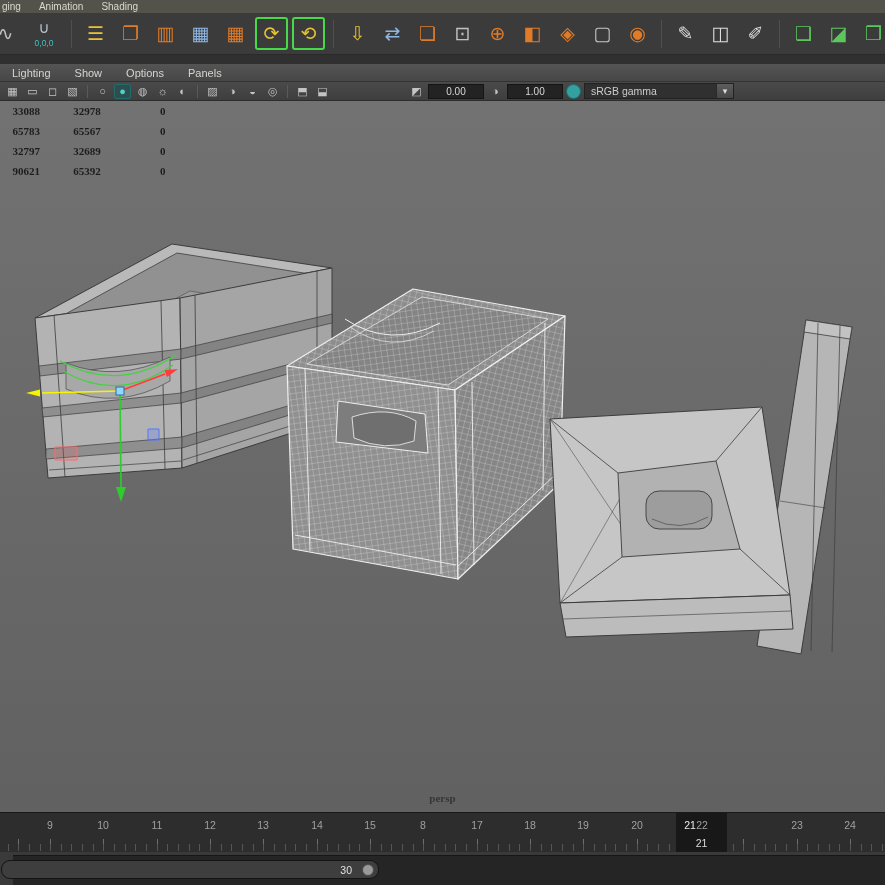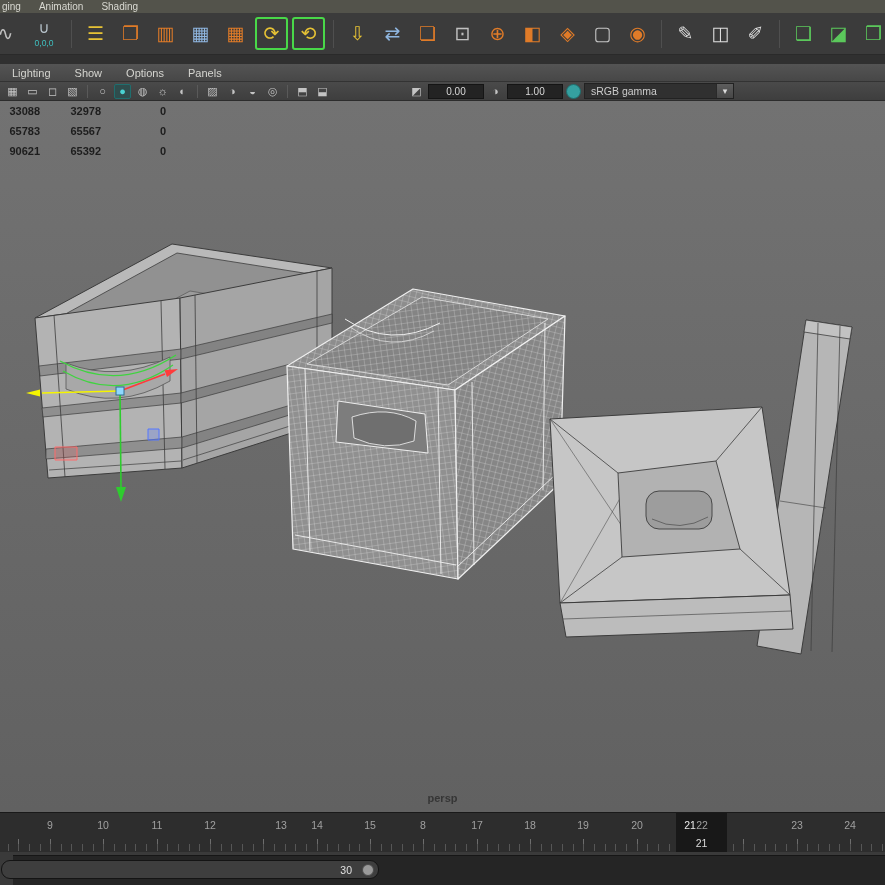--- a/index.html
+++ b/index.html
@@ -50,21 +50,21 @@
            border:1px solid #1e6e6e; flex:0 0 auto; }
   .dropdown { width:150px; height:16px; background:#303030; border:1px solid #222;
               display:flex; align-items:center; color:#cccccc; font-size:10.5px; }
   .dropdown .dd-label { flex:1; padding-left:6px; }
   .dropdown .dd-arrow { width:17px; height:100%; background:linear-gradient(#5d5d5d,#474747);
                         display:flex; align-items:center; justify-content:center;
                         font-size:9px; color:#ddd; border-left:1px solid #2a2a2a; }
 
   
   .viewport { position:absolute; top:101px; left:0; width:885px; height:711px;
-              background:linear-gradient(#727272,#616161); overflow:hidden; }
+              background:linear-gradient(#727272,#616161); overflow:hidden;font-family:Liberation Serif, serif; }
   .viewport svg { position:absolute; top:0; left:0; }
   .hud { position:absolute; top:4px; left:4px; font-size:11px; font-weight:700; color:#1d1d1d; }
   .hud-row { height:20px; }
   .hud-row span { display:inline-block; text-align:right; }
   .hud .c1 { width:36px; } .hud .c2 { width:58px; } .hud .c3 { width:62px; }
   .cam-label { position:absolute; bottom:8px; left:0; right:0; text-align:center;
                font-size:11px; font-weight:700; color:#363636; }
 
   
   .timeline { position:absolute; top:812px; left:0; right:0; height:40px; background:#2d2d2d;
@@ -296,40 +296,45 @@
         <span class="c1">33088</span>
         <span class="c2">32978</span>
         <span class="c3">0</span>
       </div>
       <div class="hud-row">
         <span class="c1">65783</span>
         <span class="c2">65567</span>
         <span class="c3">0</span>
       </div>
       <div class="hud-row">
+        <span class="c1">32797</span>
+        <span class="c2">32689</span>
+        <span class="c3">0</span>
+      </div>
+      <div class="hud-row">
         <span class="c1">90621</span>
         <span class="c2">65392</span>
         <span class="c3">0</span>
       </div>
     </div>
 
     <div class="cam-label">persp</div>
   </div>
 
   <div class="timeline">
     <div class="ticks-major"></div>
     <div class="ticks-minor"></div>
     <div class="cur-marker">
       <span class="cm-label">21</span>
     </div>
     <span class="fnum" style="left:50px">9</span>
     <span class="fnum" style="left:103px">10</span>
     <span class="fnum" style="left:157px">11</span>
     <span class="fnum" style="left:210px">12</span>
-    <span class="fnum" style="left:281px">13</span>
+    <span class="fnum" style="left:263px">13</span>
     <span class="fnum" style="left:317px">14</span>
     <span class="fnum" style="left:370px">15</span>
     <span class="fnum" style="left:423px">8</span>
     <span class="fnum" style="left:477px">17</span>
     <span class="fnum" style="left:530px">18</span>
     <span class="fnum" style="left:583px">19</span>
     <span class="fnum" style="left:637px">20</span>
     <span class="fnum cur" style="left:690px">21</span>
     <span class="fnum" style="left:702px">22</span>
     <span class="fnum" style="left:797px">23</span>

